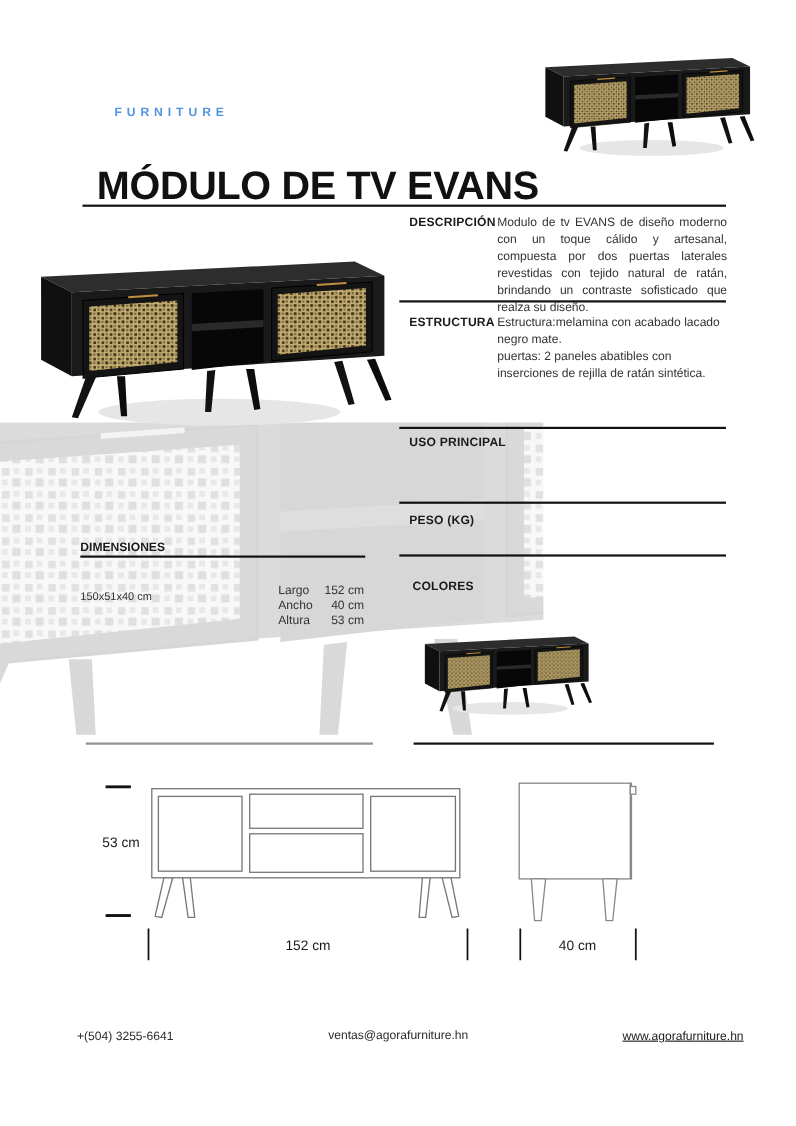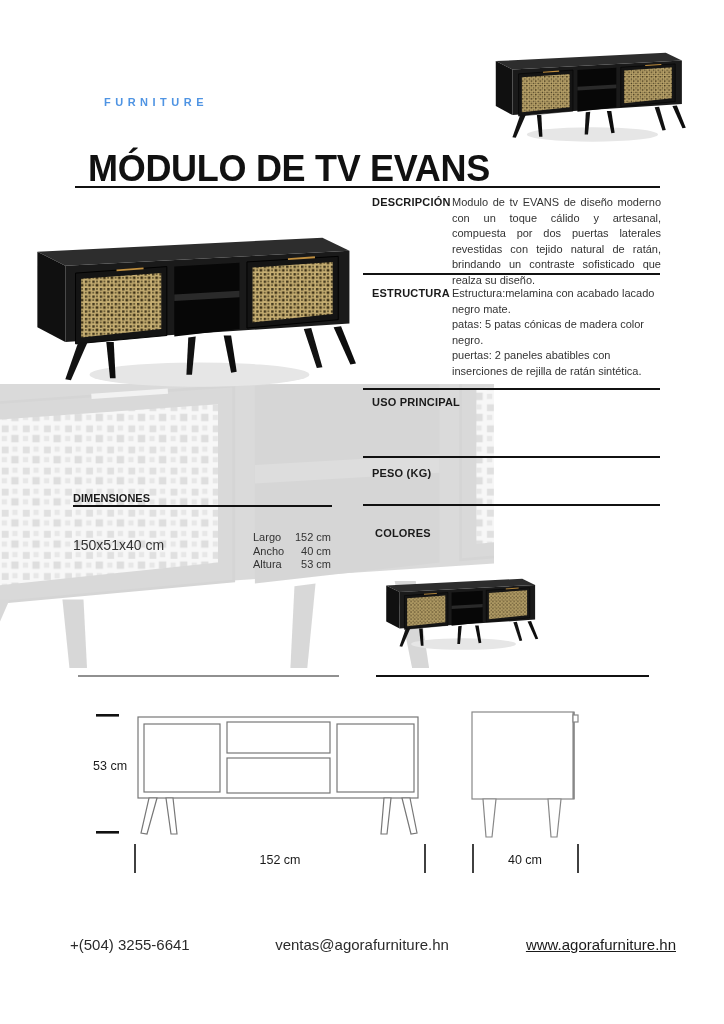--- a/index.html
+++ b/index.html
@@ -44,21 +44,21 @@
   }
   .rc-text.justify { text-align:justify; }
   .rc-text .line { display:block; }
   
   .dims-label {
     position:absolute; left:73px; top:492px;
     font-size:11px; font-weight:700; color:#1a1a1a; z-index:3;
   }
   .dims-summary {
     position:absolute; left:73px; top:537px;
-    font-size:14px; color:#333; z-index:3;
+    font-size:10px; color:#333; z-index:3;
   }
   .dims-table { position:absolute; left:225px; top:531px; width:106px; z-index:3; }
   .dims-row { display:flex; justify-content:space-between; font-size:11px; line-height:13.5px; color:#333;padding-left:28px; }
   
   .img-wrap { position:absolute; }
   .img-top-right { left:488px; top:42px; width:200px; height:106px; }
   .img-main { left:24px; top:220px; width:336px; height:177px; z-index:2; }
   .img-colores { left:380px; top:570px; width:160px; height:85px; z-index:2; }
   .img-wrap svg { width:100%; height:100%; display:block; }
   .watermark-clip {
@@ -66,21 +66,21 @@
     overflow:hidden; z-index:0; pointer-events:none;
   }
   .watermark-clip svg {
     position:absolute; left:-170px; top:-130px; width:950px; height:501px;
     opacity:0.16; filter:grayscale(1) brightness(1.2);
   }
   
   .drawings { position:absolute; left:0; top:695px; width:724px; height:185px; z-index:2; }
   .drawings text { font-family:"Liberation Sans", sans-serif; font-size:12.5px; fill:#1a1a1a; }
   
-  .footer-item { position:absolute; top:936px; font-size:15px; color:#2b2b2b; }
+  .footer-item { position:absolute; top:936px; font-size:11px; color:#2b2b2b; }
   .footer-phone { left:70px; }
   .footer-email { left:362px; transform:translateX(-50%); }
   .footer-site  { right:48px; text-decoration:underline; color:#1a1a1a; }
 </style>
 </head>
 <body>
 
 <svg width="0" height="0" style="position:absolute" aria-hidden="true">
   <defs>
     <pattern id="rattan" width="8" height="8" patternUnits="userSpaceOnUse">
@@ -138,21 +138,20 @@
       </svg>
   </div>
 
   <div class="rc-label" style="top:196px">DESCRIPCIÓN</div>
   <div class="rc-text justify" style="top:195px">Modulo de tv EVANS de diseño moderno con un toque cálido y artesanal, compuesta por dos puertas laterales revestidas con tejido natural de ratán, brindando un contraste sofisticado que realza su diseño.</div>
   <div class="rule rule-desc"></div>
 
   <div class="rc-label" style="top:287px">ESTRUCTURA</div>
   <div class="rc-text" style="top:286px">
     <span class="line">Estructura:melamina con acabado lacado negro mate.</span>
-    <span class="line">patas: 5 patas cónicas de madera color negro.</span>
     <span class="line">puertas: 2 paneles abatibles con inserciones de rejilla de ratán sintética.</span>
   </div>
   <div class="rule rule-estr"></div>
 
   <div class="rc-label" style="top:396px">USO PRINCIPAL</div>
   <div class="rule rule-uso"></div>
 
   <div class="rc-label" style="top:467px">PESO (KG)</div>
   <div class="rc-text" style="top:466px"></div>
   <div class="rule rule-peso"></div>

